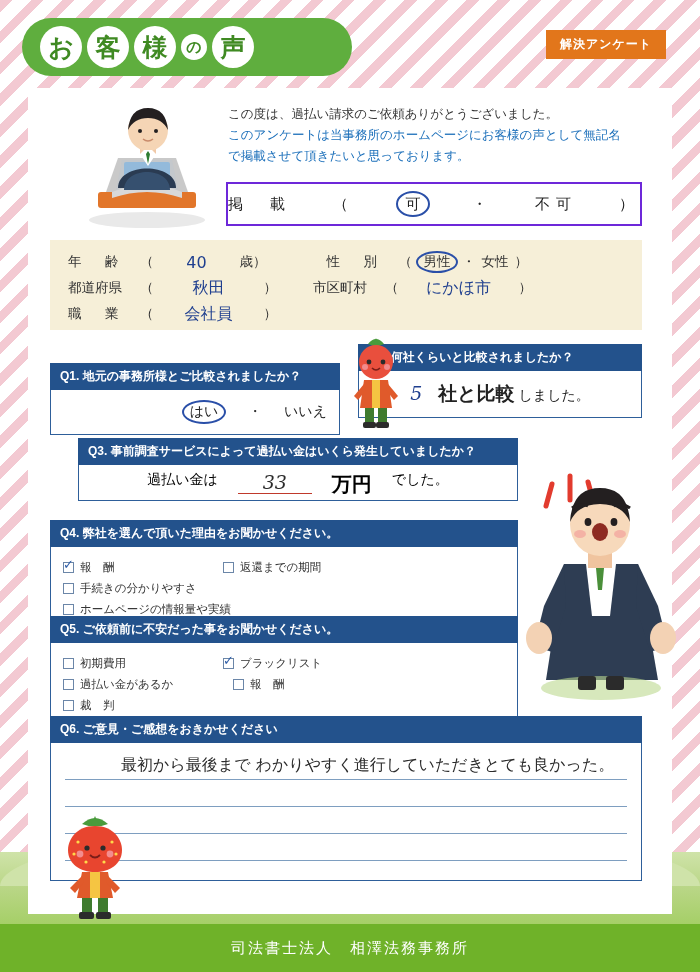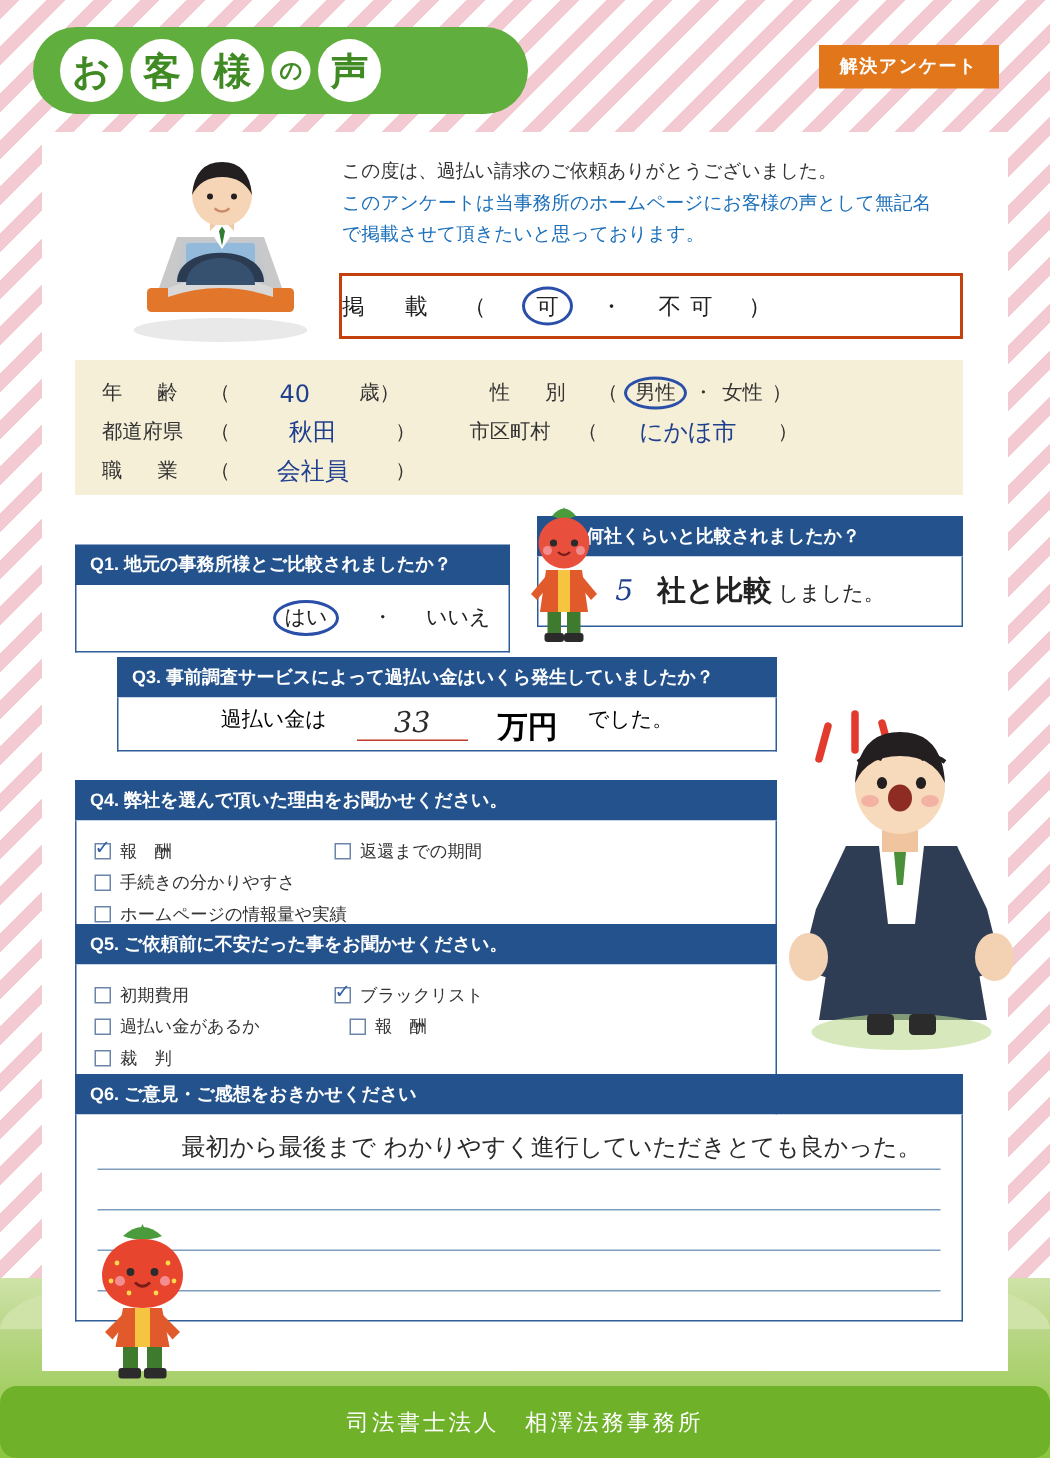--- a/index.html
+++ b/index.html
@@ -41,21 +41,20 @@
     position: absolute;
     left: 0; right: 0; bottom: 0;
     height: 48px;
     background: #6fb229;
     color: #ffffff;
     display: flex;
     align-items: center;
     justify-content: center;
     font-size: 15px;
     letter-spacing: 2px;
-    border-radius: 11px;
   }
 
   
   .sheet {
     position: absolute;
     left: 28px;
     top: 88px;
     width: 644px;
     height: 826px;
     background: #ffffff;
@@ -110,24 +109,24 @@
   }
   .intro .blue { color: #1b6fba; }
 
   
   .publish-box {
     position: absolute;
     left: 198px;
     top: 94px;
     width: 416px;
     height: 44px;
-    border: 2px solid #c2410c;
+    border: 2px solid #6d28d9;
     display: flex;
     align-items: center;
-    justify-content: flex-start;
+    justify-content: space-between;
     gap: 18px;
     font-size: 15px;
     letter-spacing: 6px;
     color: #222;
   }
   .circle-hand {
     display: inline-flex;
     align-items: center;
     justify-content: center;
     width: 34px; height: 26px;

